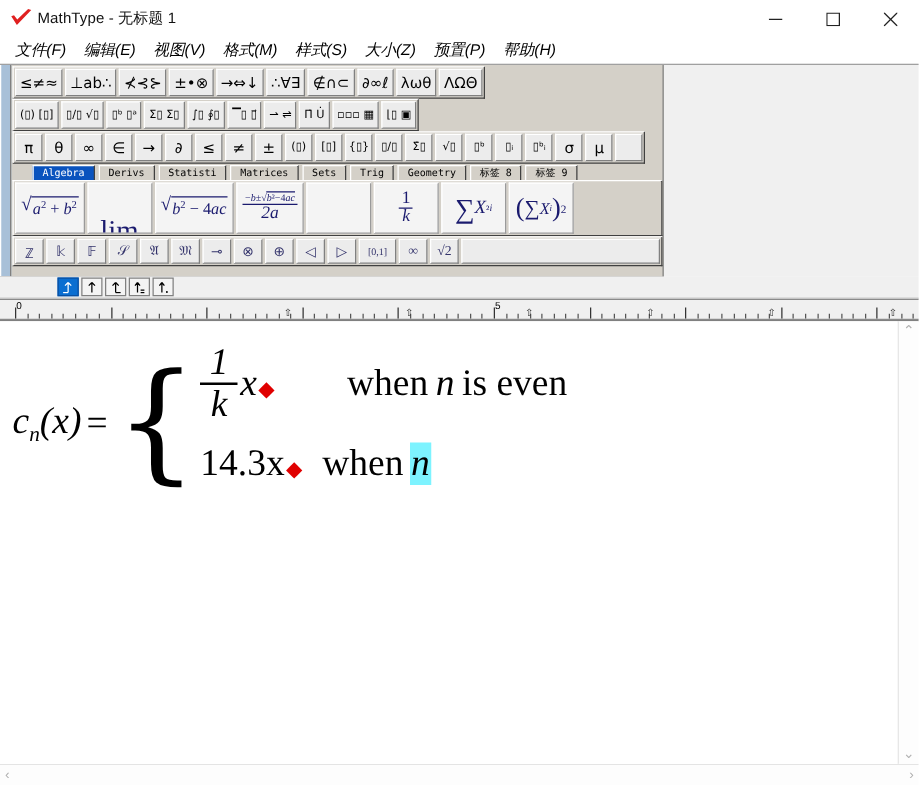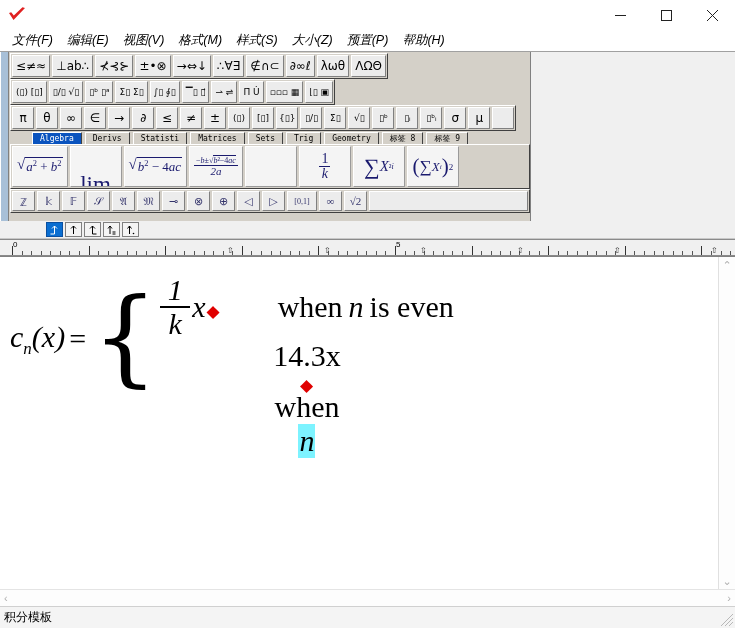--- a/index.html
+++ b/index.html
@@ -112,21 +112,21 @@
     line-height: 1;
   }
   .btn.tight { padding: 0 2px; }
 
   .sym { font-family: "DejaVu Sans", sans-serif; }
   .sym-sm { font-size: 9px; }
 
   
   .tabrow {
     display: flex; align-items: flex-end;
-    height: 13px; padding-left: 22px;
+    height: 13px; padding-left: 16px;
   }
   .ptab {
     font-family: "DejaVu Sans Mono", monospace;
     font-size: 8px; line-height: 11px;
     height: 12px;
     padding: 0 7px;
     background: #d4d0c8;
     border: 1px solid #ffffff;
     border-bottom: none;
     border-right-color: #404040;
@@ -273,21 +273,21 @@
   .brace {
     font-size: 104px;
     line-height: 0.72;
     font-family: "DejaVu Serif", serif;
     font-weight: 300;
     margin-right: 2px;
     transform: translateY(-2px);
   }
   .cases { display: flex; flex-direction: column; }
   .case-line { display: flex; align-items: center; height: 64px; }
-  .case-line.second { align-items: center; flex-direction: column; }
+  .case-line.second { align-items: center; }
   .bigfrac {
     display: inline-flex; flex-direction: column; align-items: center;
     font-size: 30px; line-height: 1.0; font-style: italic;
     margin-right: 2px;
   }
   .bigfrac .n { padding: 0 6px 1px 6px; }
   .bigfrac .bar { height: 2px; background: #000; width: 30px; }
   .bigfrac .d { padding: 1px 6px 0 6px; }
   .mathtxt { font-size: 30px; }
   .italic { font-style: italic; }
@@ -322,20 +322,21 @@
 <body>
 
 <div id="app">
 
   <div class="titlebar">
     <span class="app-logo">
       <svg width="22" height="22" viewBox="0 0 22 22">
         <path d="M3 9 L7.5 16 L19 4 L16.5 3.2 L7.8 11.5 L5.2 8.2 Z" fill="#e02020"></path>
       </svg>
     </span>
+    <span class="title-text">MathType - 无标题 1</span>
     <div class="win-btns">
       <div class="win-btn">
         <svg width="11" height="11" viewBox="0 0 11 11">
             <line x1="0" y1="5.5" x2="11" y2="5.5" stroke="#222" stroke-width="1"></line>
           </svg>
       </div>
       <div class="win-btn">
         <svg width="11" height="11" viewBox="0 0 11 11">
             <rect x="0.5" y="0.5" width="10" height="10" fill="none" stroke="#222" stroke-width="1"></rect>
           </svg>
@@ -448,21 +449,21 @@
           </div>
           <div class="tpl">
             <span class="sqrt-wrap">
                 <span class="radsign">√</span>
                 <span class="overbar"><i>b</i><sup>2</sup> − 4<i>ac</i></span>
               </span>
           </div>
           <div class="tpl">
             <span class="frac">
               <span class="num" style="font-size:8px;">−<i>b</i>±√<span style="border-top:1px solid #1a1a6e;"><i>b</i>²−4<i>ac</i></span></span>
-              <span class="den" style="font-size:11px;"><i>2a</i></span>
+              <span class="den" style="font-size:14px;"><i>2a</i></span>
             </span>
           </div>
           <div class="tpl">
             <span class="frac">
               <span class="num" style="font-size:10px;"><i>n</i>!</span>
               <span class="den" style="font-size:10px;margin-top:47px;"><i>r</i>!(<i>n</i>−<i>r</i>)!</span>
             </span>
           </div>
           <div class="tpl">
             <span class="frac">
@@ -669,22 +670,14 @@
       <span class="chev">⌃</span>
       <span class="chev">⌄</span>
     </div>
   </div>
 
   <div class="hscroll-row">
     <span class="chev">‹</span>
     <span class="chev">›</span>
   </div>
 
-  <div class="statusbar">
-    <span>积分模板</span>
-    <span class="resize-grip">
-      <svg width="14" height="14" viewBox="0 0 14 14">
-        <path d="M13 5 L5 13 M13 9 L9 13 M13 1 L1 13" stroke="#b8b8b8" stroke-width="1" fill="none"></path>
-      </svg>
-    </span>
-  </div>
 
 </div>
 
 </body></html>

